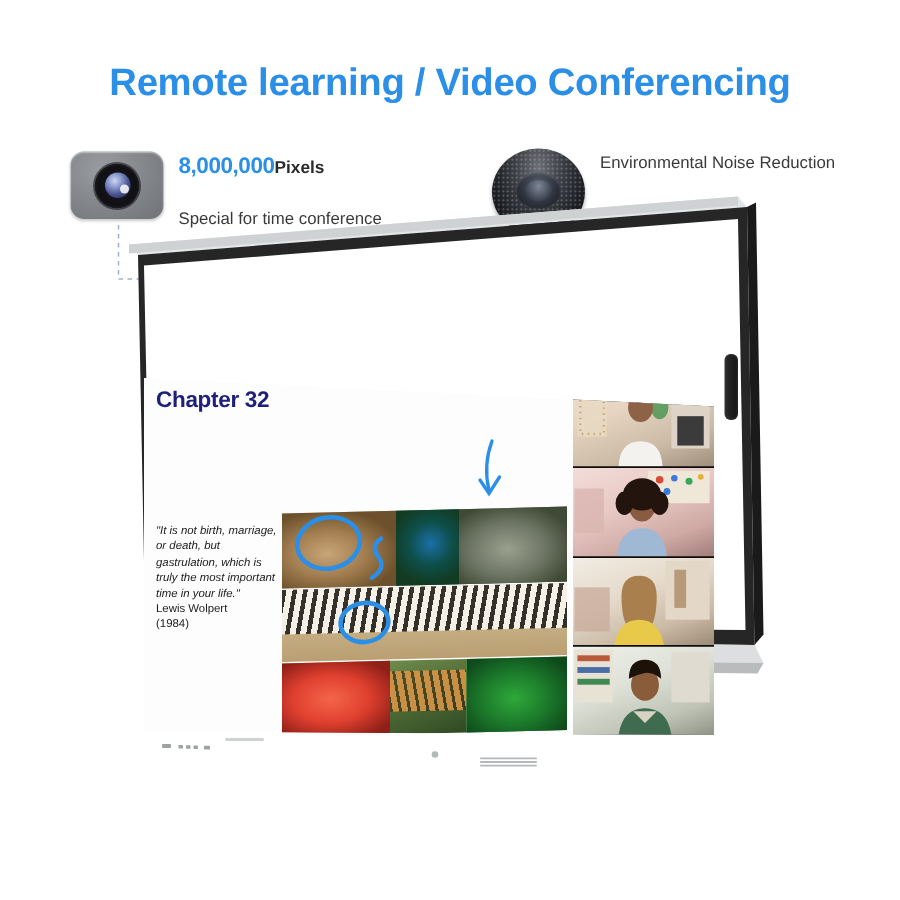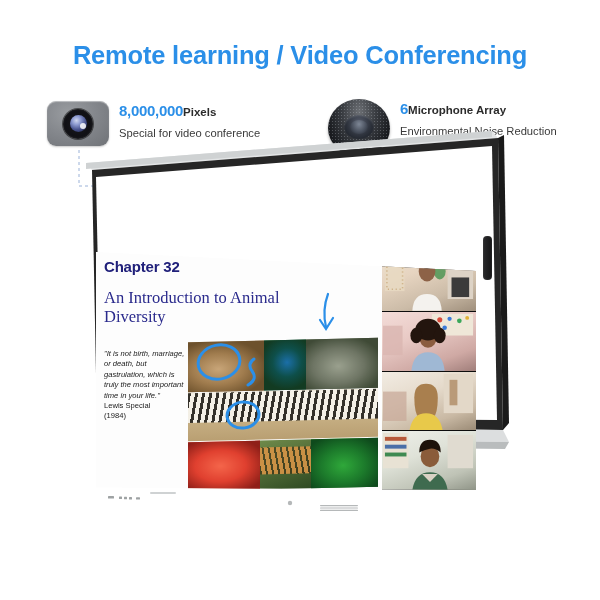--- a/index.html
+++ b/index.html
@@ -41,21 +41,21 @@
   }
   .feature-camera { left: 47px; top: 101px; }
   .feature-mic    { left: 328px; top: 99px; }
 
   .feature-text { margin-left: 10px; padding-top: 2px; }
 
   .feat-head {
     font-size: 12.5px;
     line-height: 15px;
     white-space: nowrap;
-    margin-bottom: 5px;
+    margin-bottom: 18px;
   }
   .feat-num {
     color: #2b8fe8;
     font-weight: bold;
     font-size: 15px;
     letter-spacing: -0.3px;
   }
   .feat-unit {
     color: #2b2b2b;
     font-weight: bold;
@@ -308,34 +308,31 @@
   <div class="feature feature-camera">
     <div class="cam-body">
       <div class="cam-lens"></div>
       <div class="cam-iris"></div>
       <div class="cam-glint"></div>
     </div>
     <div class="feature-text">
       <div class="feat-head">
         <span class="feat-num">8,000,000</span><span class="feat-unit">Pixels</span>
       </div>
-      <div class="feat-line">Special for video conference</div>
+      <div class="feat-line">Special for time conference</div>
     </div>
   </div>
 
   <div class="feature feature-mic">
     <div class="mic-body">
       <div class="mic-mesh"></div>
       <div class="mic-rim"></div>
       <div class="mic-core"></div>
     </div>
     <div class="feature-text">
-      <div class="feat-head">
-        <span class="feat-num">6</span><span class="feat-unit">Microphone Array</span>
-      </div>
       <div class="feat-line">Environmental Noise Reduction</div>
     </div>
   </div>
 
   <svg class="display-wrap" width="600" height="390" viewBox="0 180 600 390" style="top:0;left:0;height:600px;">
 
     <polygon points="86,238 492,206 498,213 92,245" fill="#e3e5e6"></polygon>
     <polygon points="86,238 492,206 492,212 86,244" fill="#cfd2d3"></polygon>
 
     <polygon points="92,245 498,213 503,505 97,500" fill="#262626"></polygon>
@@ -345,25 +342,24 @@
     <polygon points="498,213 503,505 509,498 504,210" fill="#1a1a1a"></polygon>
 
     <polygon points="97,500 503,505 509,517 103,512" fill="#dcdedf"></polygon>
     <polygon points="103,512 509,517 505,524 99,519" fill="#b9bcbd"></polygon>
   </svg>
 
   <div class="screen-inner" style="clip-path: polygon(0 0, 100% 8%, 100% 100%, 0 99%); align-items: center;">
 
     <div class="slide">
       <div class="chapter">Chapter 32</div>
-      <div class="slide-title">An Introduction to Animal Diversity</div>
 
       <div class="quote">
         <span>"It is not birth, marriage, or death, but gastrulation, which is truly the most important time in your life."</span>
-        <div class="attrib">Lewis Special</div>
+        <div class="attrib">Lewis Wolpert</div>
         <div class="attrib">(1984)</div>
       </div>
 
       <div class="photos">
         <div class="prow prow1">
           <div class="ph ph-dino"></div>
           <div class="ph ph-peacock"></div>
           <div class="ph ph-iguana"></div>
         </div>
         <div class="prow prow2">

